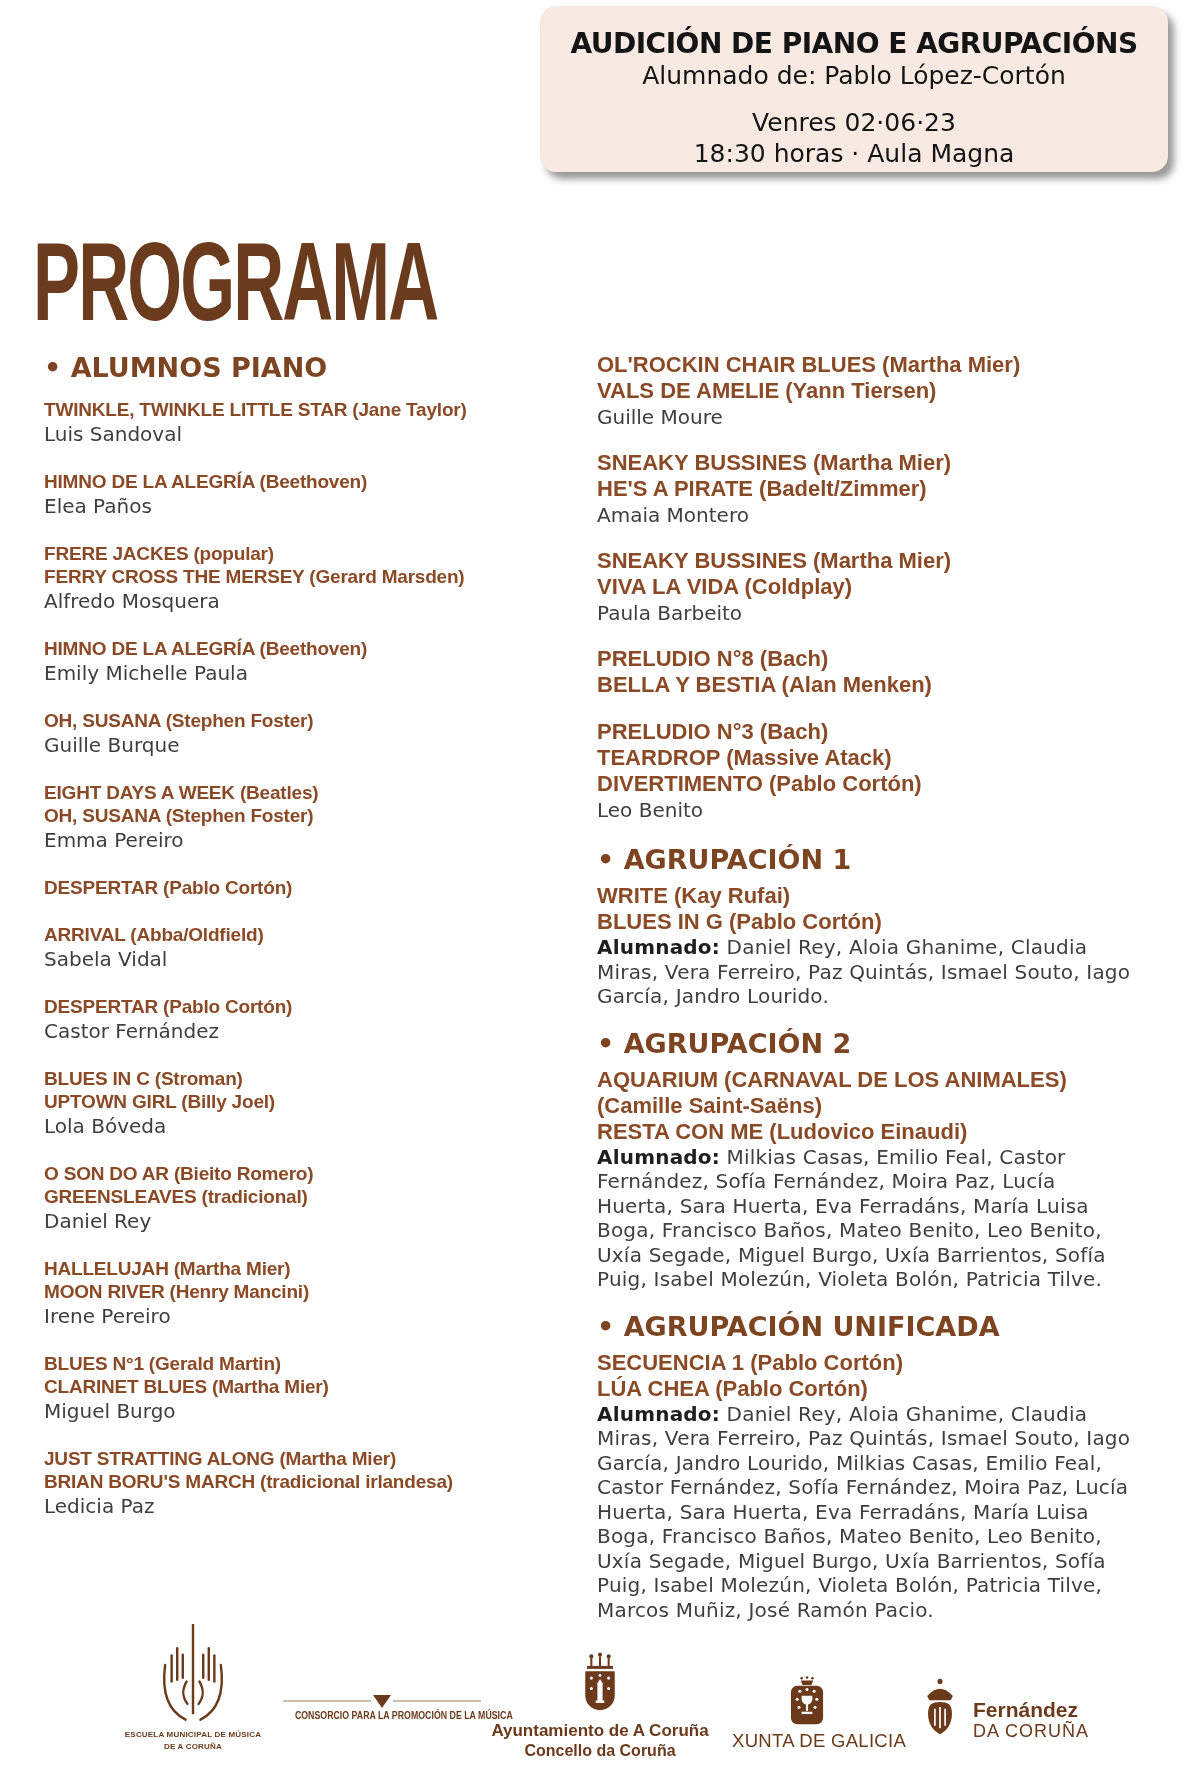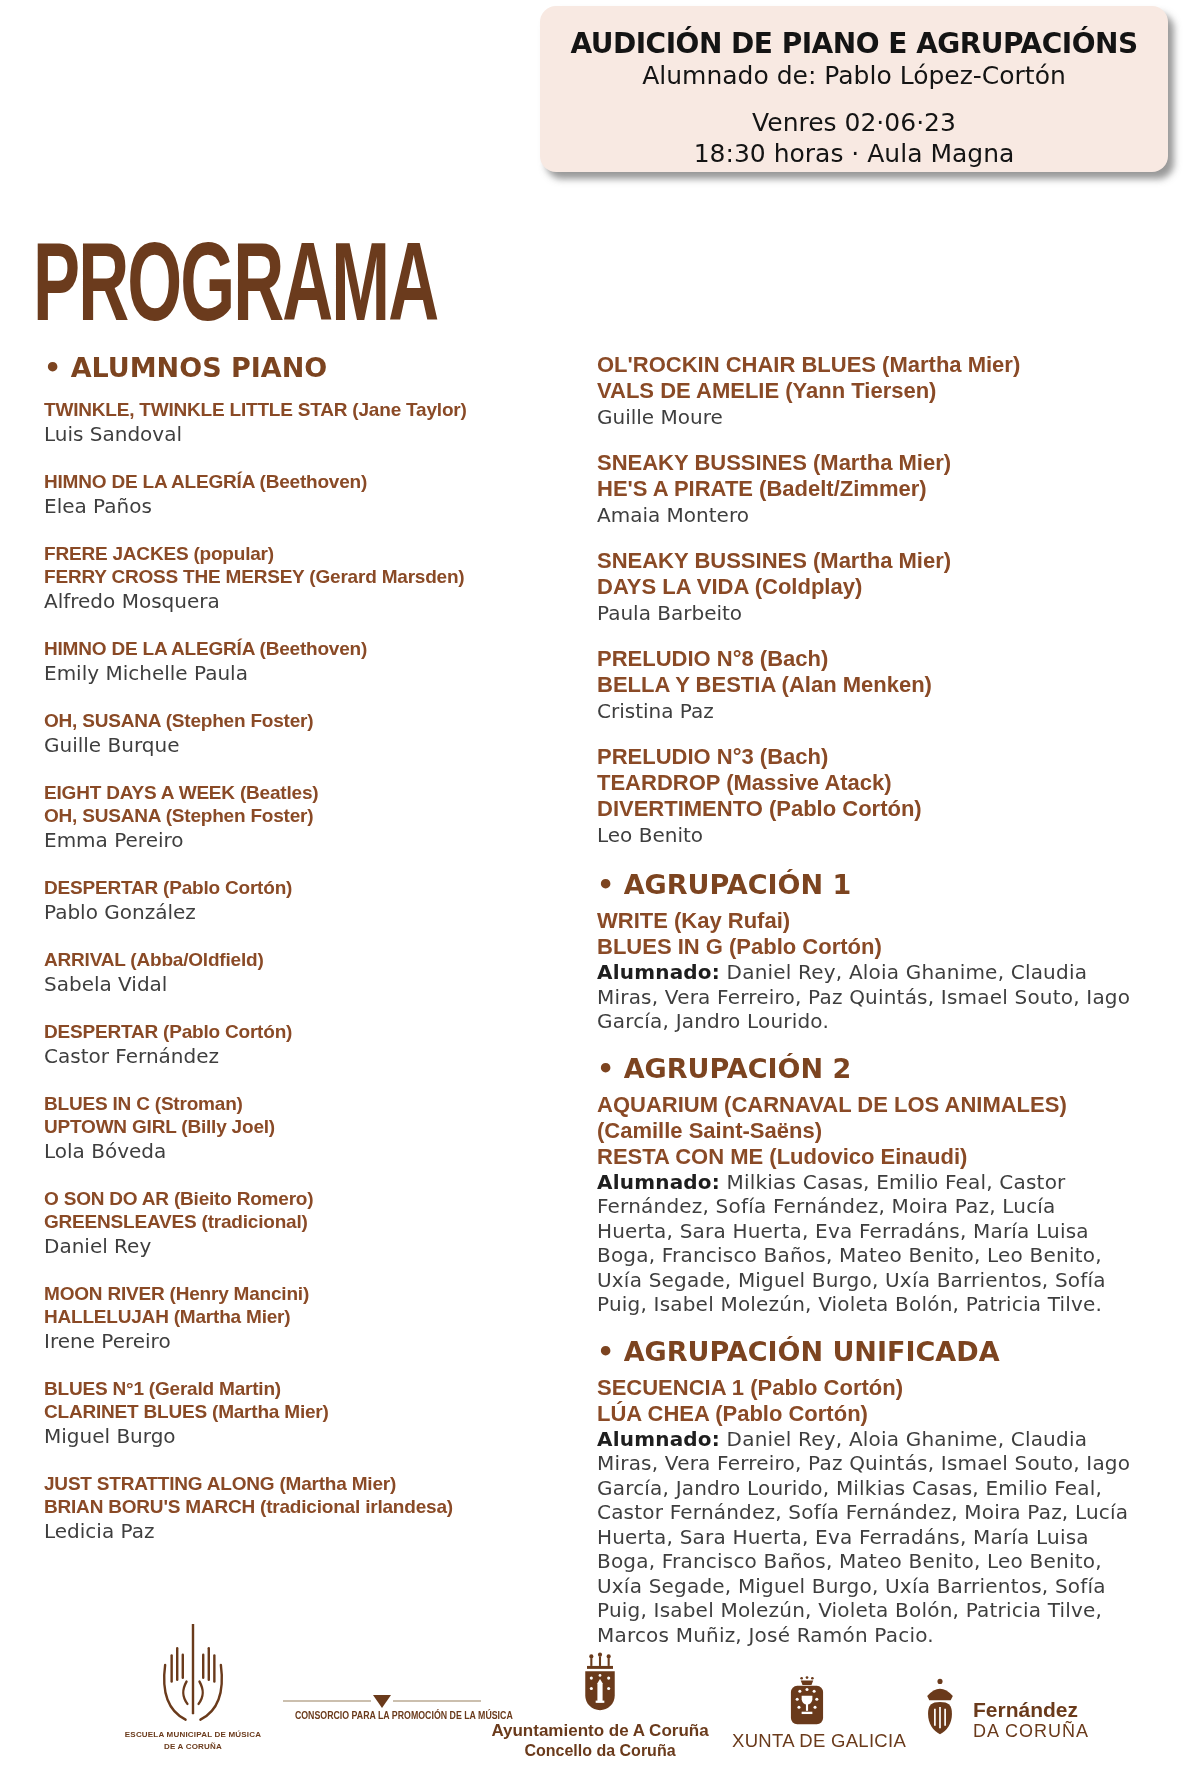--- a/index.html
+++ b/index.html
@@ -107,43 +107,42 @@
         <div class="entry-title">OH, SUSANA (Stephen Foster)</div>
         <div class="entry-performer">Guille Burque</div>
       </div>
       <div class="entry">
         <div class="entry-title">EIGHT DAYS A WEEK (Beatles)</div>
         <div class="entry-title">OH, SUSANA (Stephen Foster)</div>
         <div class="entry-performer">Emma Pereiro</div>
       </div>
       <div class="entry">
         <div class="entry-title">DESPERTAR (Pablo Cortón)</div>
-        <div class="entry-performer">Pablo González</div>
       </div>
       <div class="entry">
         <div class="entry-title">ARRIVAL (Abba/Oldfield)</div>
         <div class="entry-performer">Sabela Vidal</div>
       </div>
       <div class="entry">
         <div class="entry-title">DESPERTAR (Pablo Cortón)</div>
         <div class="entry-performer">Castor Fernández</div>
       </div>
       <div class="entry">
         <div class="entry-title">BLUES IN C (Stroman)</div>
         <div class="entry-title">UPTOWN GIRL (Billy Joel)</div>
         <div class="entry-performer">Lola Bóveda</div>
       </div>
       <div class="entry">
         <div class="entry-title">O SON DO AR (Bieito Romero)</div>
         <div class="entry-title">GREENSLEAVES (tradicional)</div>
         <div class="entry-performer">Daniel Rey</div>
       </div>
       <div class="entry">
+        <div class="entry-title">HALLELUJAH (Martha Mier)</div>
         <div class="entry-title">MOON RIVER (Henry Mancini)</div>
-        <div class="entry-title">HALLELUJAH (Martha Mier)</div>
         <div class="entry-performer">Irene Pereiro</div>
       </div>
       <div class="entry">
         <div class="entry-title">BLUES N°1 (Gerald Martin)</div>
         <div class="entry-title">CLARINET BLUES (Martha Mier)</div>
         <div class="entry-performer">Miguel Burgo</div>
       </div>
       <div class="entry">
         <div class="entry-title">JUST STRATTING ALONG (Martha Mier)</div>
         <div class="entry-title">BRIAN BORU'S MARCH (tradicional irlandesa)</div>
@@ -159,27 +158,26 @@
         <div class="entry-title">VALS DE AMELIE (Yann Tiersen)</div>
         <div class="entry-performer">Guille Moure</div>
       </div>
       <div class="entry">
         <div class="entry-title">SNEAKY BUSSINES (Martha Mier)</div>
         <div class="entry-title">HE'S A PIRATE (Badelt/Zimmer)</div>
         <div class="entry-performer">Amaia Montero</div>
       </div>
       <div class="entry">
         <div class="entry-title">SNEAKY BUSSINES (Martha Mier)</div>
-        <div class="entry-title">DAYS LA VIDA (Coldplay)</div>
+        <div class="entry-title">VIVA LA VIDA (Coldplay)</div>
         <div class="entry-performer">Paula Barbeito</div>
       </div>
       <div class="entry">
         <div class="entry-title">PRELUDIO N°8 (Bach)</div>
         <div class="entry-title">BELLA Y BESTIA (Alan Menken)</div>
-        <div class="entry-performer">Cristina Paz</div>
       </div>
       <div class="entry">
         <div class="entry-title">PRELUDIO N°3 (Bach)</div>
         <div class="entry-title">TEARDROP (Massive Atack)</div>
         <div class="entry-title">DIVERTIMENTO (Pablo Cortón)</div>
         <div class="entry-performer">Leo Benito</div>
       </div>
     </div>
   <div id="groups">
       <div class="group">

